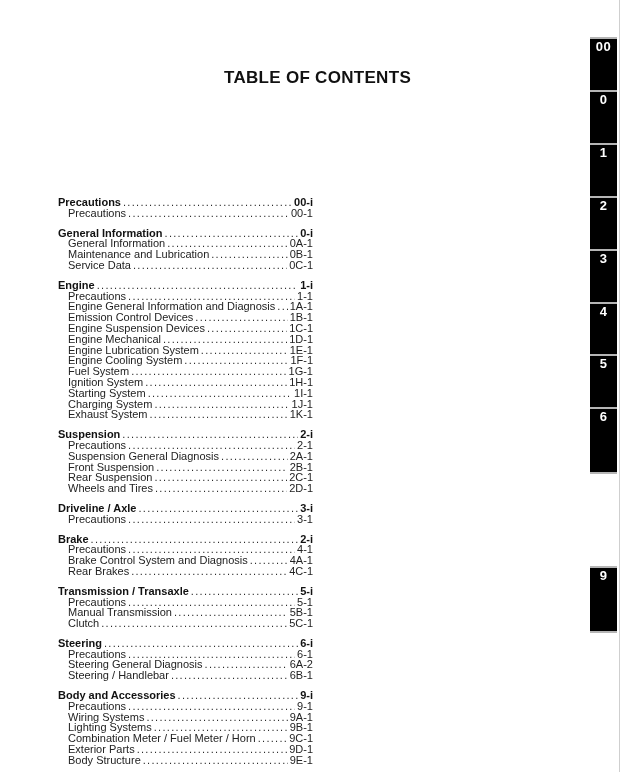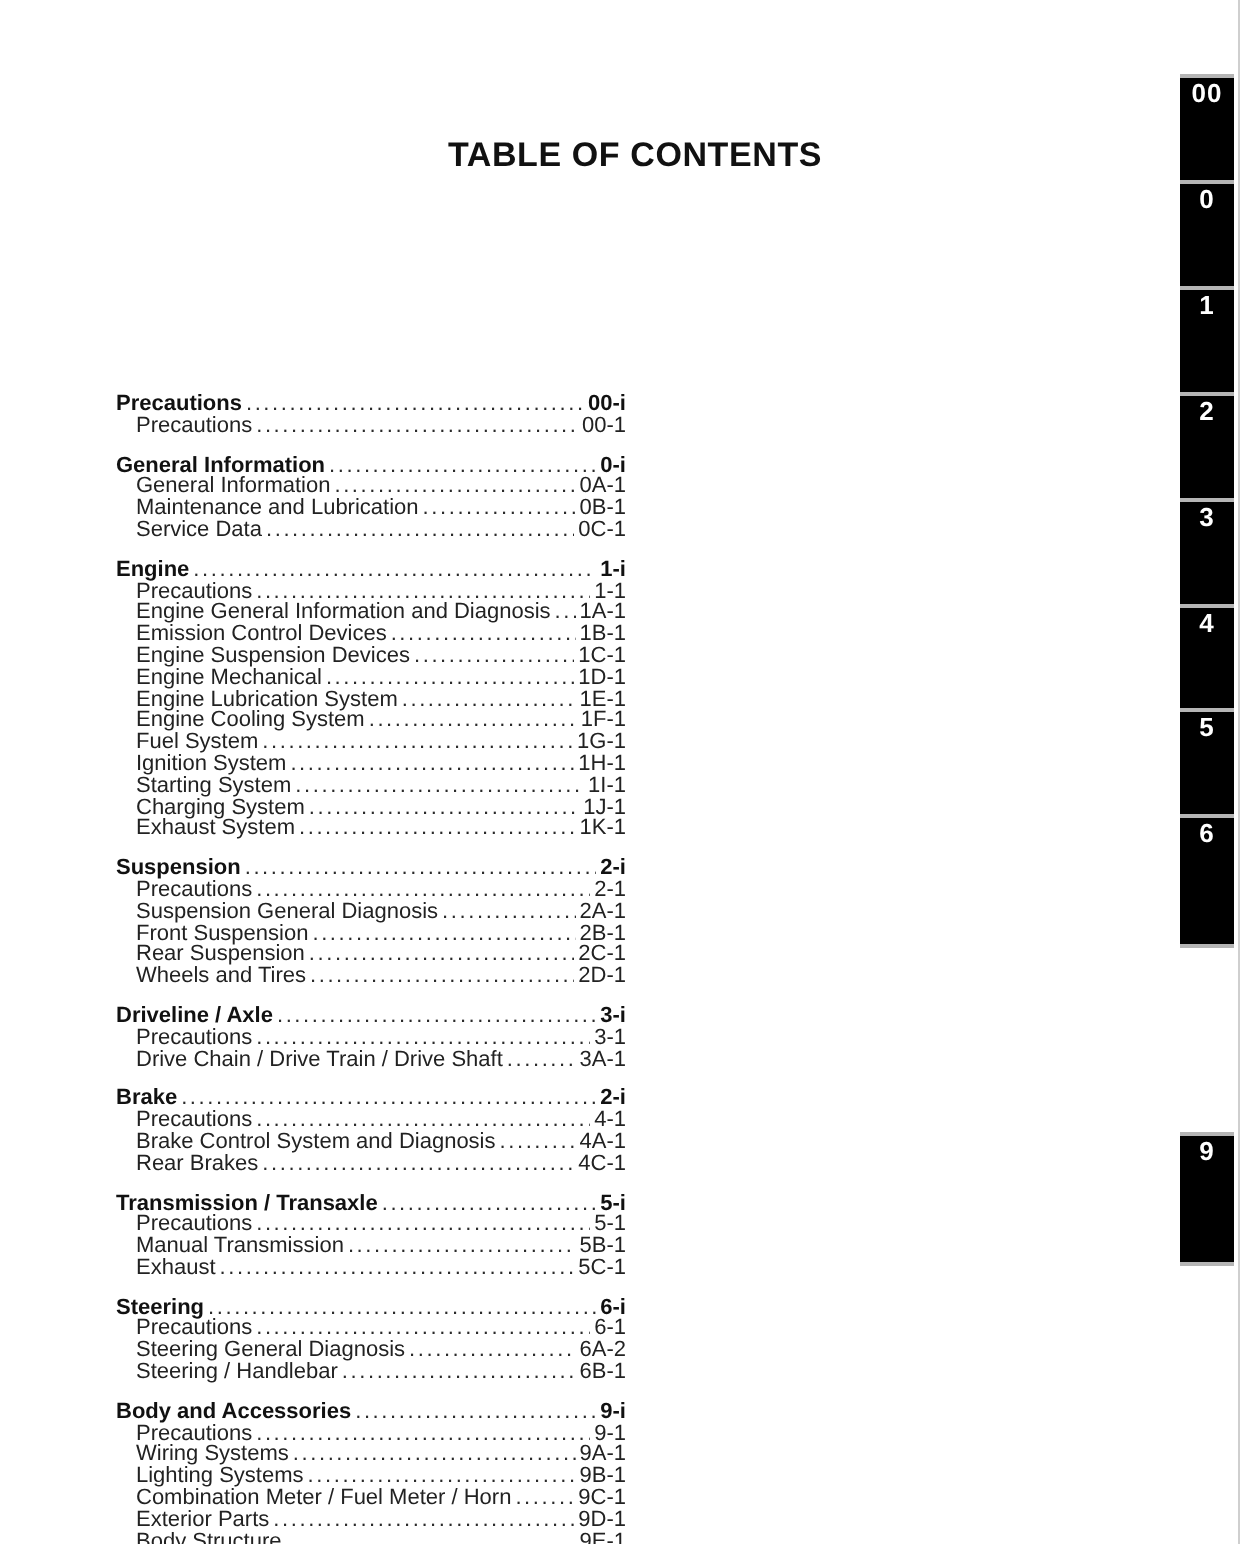--- a/index.html
+++ b/index.html
@@ -247,25 +247,20 @@
       <div class="toc-row header">
         <span class="label">Driveline / Axle</span>
         <span class="dots"></span>
         <span class="pageno">3-i</span>
       </div>
       <div class="toc-row sub">
         <span class="label">Precautions</span>
         <span class="dots"></span>
         <span class="pageno">3-1</span>
       </div>
-      <div class="toc-row sub">
-        <span class="label">Drive Chain / Drive Train / Drive Shaft</span>
-        <span class="dots"></span>
-        <span class="pageno">3A-1</span>
-      </div>
     </div>
     <div class="toc-section">
       <div class="toc-row header">
         <span class="label">Brake</span>
         <span class="dots"></span>
         <span class="pageno">2-i</span>
       </div>
       <div class="toc-row sub">
         <span class="label">Precautions</span>
         <span class="dots"></span>
@@ -292,21 +287,21 @@
         <span class="label">Precautions</span>
         <span class="dots"></span>
         <span class="pageno">5-1</span>
       </div>
       <div class="toc-row sub">
         <span class="label">Manual Transmission</span>
         <span class="dots"></span>
         <span class="pageno">5B-1</span>
       </div>
       <div class="toc-row sub">
-        <span class="label">Exhaust</span>
+        <span class="label">Clutch</span>
         <span class="dots"></span>
         <span class="pageno">5C-1</span>
       </div>
     </div>
     <div class="toc-section">
       <div class="toc-row header">
         <span class="label">Steering</span>
         <span class="dots"></span>
         <span class="pageno">6-i</span>
       </div>

